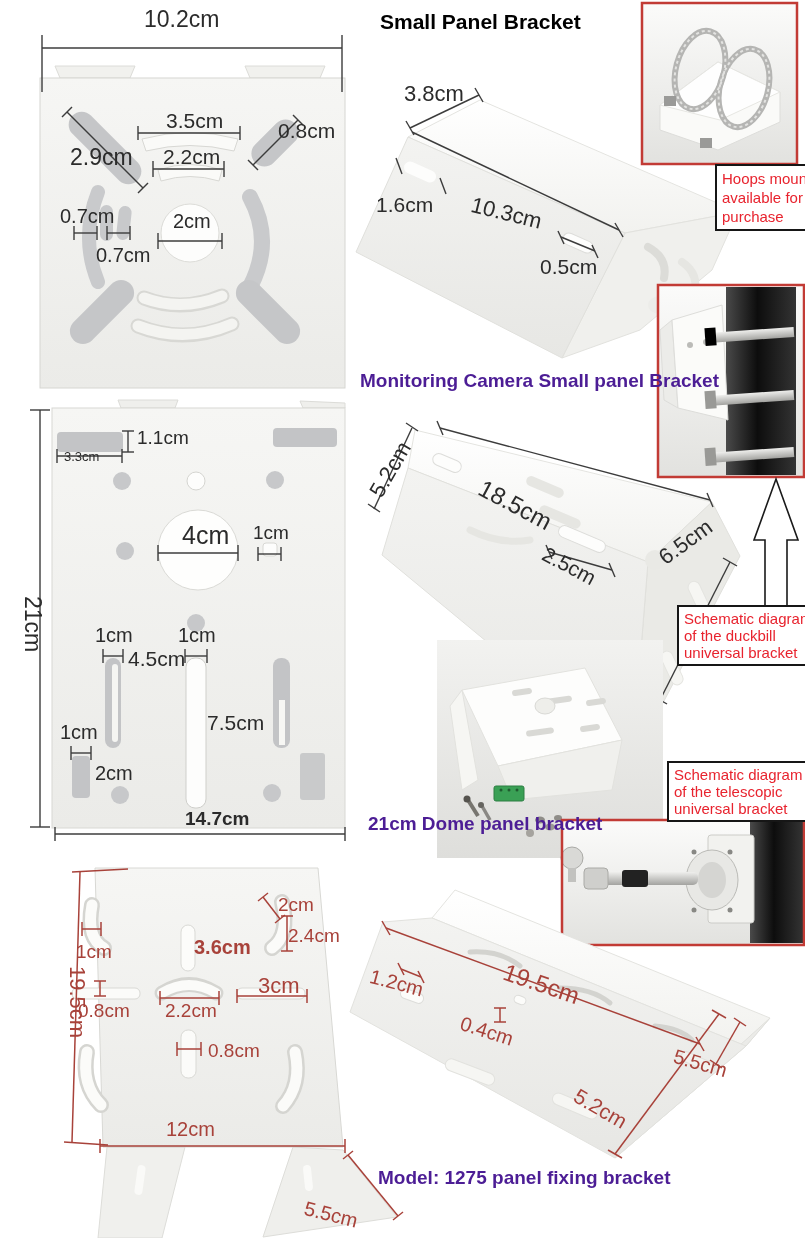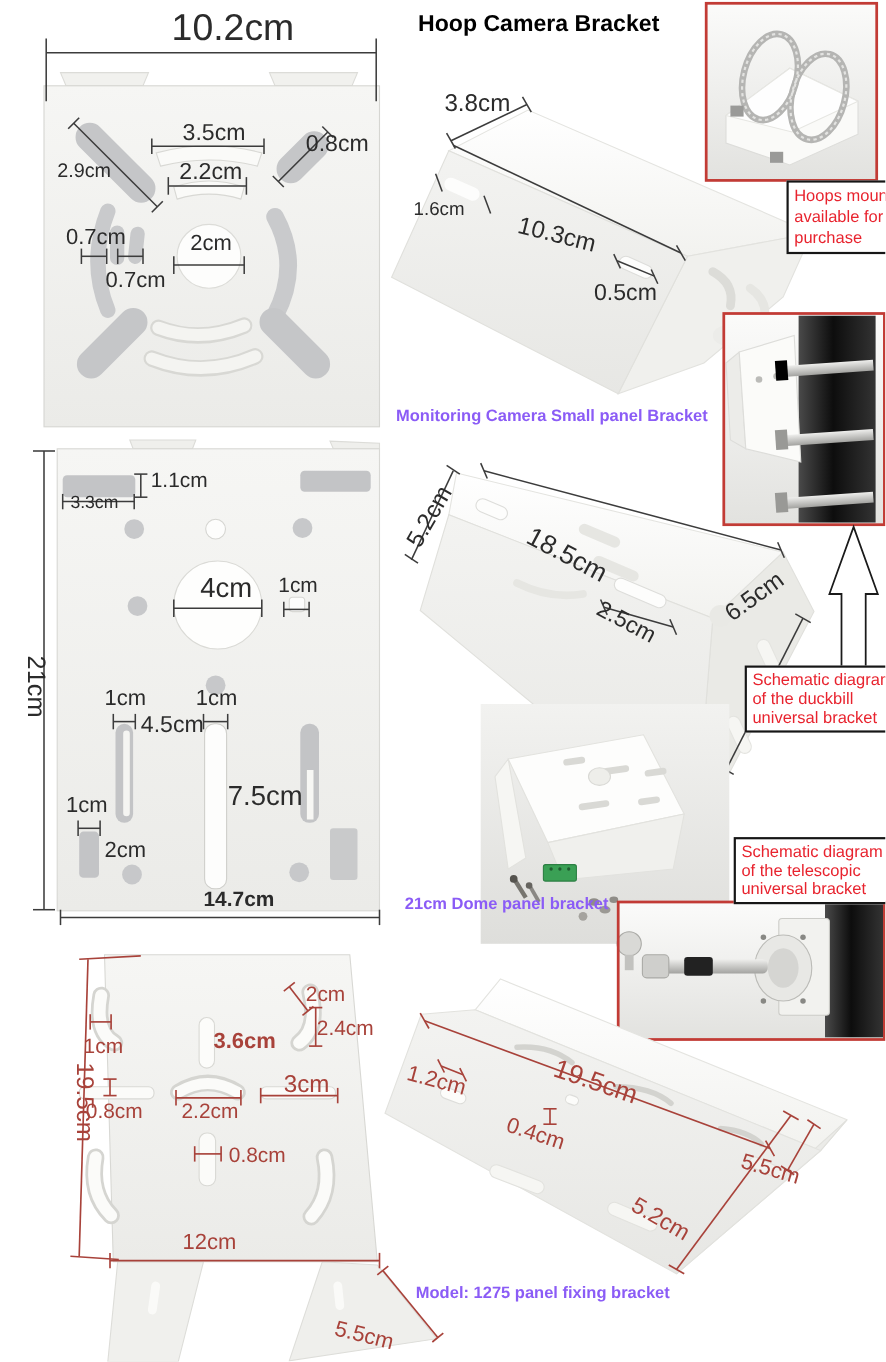--- a/index.html
+++ b/index.html
@@ -1,21 +1,21 @@
 <!DOCTYPE html>
 <html><head>
 <meta charset="utf-8">
 <style>
   html,body{margin:0;padding:0;background:#fff;}
   .canvas{position:relative;width:805px;height:1238px;background:#fff;overflow:hidden;
           font-family:"Liberation Sans",sans-serif;}
   .art{position:absolute;left:0;top:0;}
   .dim{position:absolute;white-space:nowrap;color:#2b2b2b;transform-origin:0 0;line-height:1;}
   .rd{color:#a8423a;}
-  .cap{position:absolute;font-weight:bold;color:#8b5cf6;font-size:15px;white-space:nowrap;line-height:1.1;}
+  .cap{position:absolute;font-weight:bold;color:#4c1d95;font-size:19px;white-space:nowrap;line-height:1.1;}
   .title{position:absolute;font-weight:bold;color:#000;font-size:21px;white-space:nowrap;}
   .note{position:absolute;background:#fff;border:2px solid #161616;color:#e8232e;
         font-size:15px;line-height:17px;padding:3px 5px;}
   .note span{display:block;white-space:nowrap;}
   .note.hoops span{line-height:19px;}
 </style>
 </head>
 <body>
 
 <div class="canvas">
@@ -419,46 +419,46 @@
       <line x1="740" y1="1022" x2="716" y2="1064"></line>
           <line x1="734" y1="1018" x2="746" y2="1026"></line>
           <line x1="710" y1="1060" x2="722" y2="1068"></line>
       <line x1="719" y1="1014" x2="615" y2="1154"></line>
           <line x1="712" y1="1010" x2="726" y2="1018"></line>
           <line x1="608" y1="1150" x2="622" y2="1158"></line>
     </g>
   </g>
 </svg>
 
-<div class="title" style="left:380px;top:10px;">Hoop Camera Bracket</div>
-
-<span class="dim" style="left:156px;top:8px;font-size:34px;">10.2cm</span>
-<span class="dim" style="left:52px;top:146px;font-size:18px;">2.9cm</span>
+<div class="title" style="left:380px;top:10px;">Small Panel Bracket</div>
+
+<span class="dim" style="left:144px;top:8px;font-size:23px;">10.2cm</span>
+<span class="dim" style="left:70px;top:146px;font-size:23px;">2.9cm</span>
 <span class="dim" style="left:166px;top:110px;font-size:21px;">3.5cm</span>
 <span class="dim" style="left:163px;top:146px;font-size:21px;">2.2cm</span>
 <span class="dim" style="left:278px;top:120px;font-size:21px;">0.8cm</span>
 <span class="dim" style="left:60px;top:206px;font-size:20px;">0.7cm</span>
 <span class="dim" style="left:96px;top:245px;font-size:20px;">0.7cm</span>
 <span class="dim" style="left:173px;top:211px;font-size:20px;">2cm</span>
 
 <span class="dim" style="left:404px;top:83px;font-size:22px;">3.8cm</span>
-<span class="dim" style="left:376px;top:181px;font-size:17px;">1.6cm</span>
+<span class="dim" style="left:376px;top:194px;font-size:21px;">1.6cm</span>
 <span class="dim" style="left:474px;top:194px;font-size:22px;transform:rotate(14deg);">10.3cm</span>
 <span class="dim" style="left:540px;top:256px;font-size:21px;">0.5cm</span>
 <div class="cap" style="left:360px;top:371px;">Monitoring Camera Small panel Bracket</div>
 
 <span class="dim" style="left:44px;top:596px;font-size:23px;transform:rotate(90deg);">21cm</span>
 <span class="dim" style="left:137px;top:428px;font-size:19px;">1.1cm</span>
-<span class="dim" style="left:64px;top:450px;font-size:16px;">3.3cm</span>
+<span class="dim" style="left:64px;top:450px;font-size:13px;">3.3cm</span>
 <span class="dim" style="left:182px;top:523px;font-size:25px;">4cm</span>
 <span class="dim" style="left:253px;top:523px;font-size:19px;">1cm</span>
 <span class="dim" style="left:95px;top:625px;font-size:20px;">1cm</span>
 <span class="dim" style="left:178px;top:625px;font-size:20px;">1cm</span>
 <span class="dim" style="left:128px;top:648px;font-size:21px;">4.5cm</span>
-<span class="dim" style="left:207px;top:712px;font-size:25px;">7.5cm</span>
+<span class="dim" style="left:207px;top:712px;font-size:21px;">7.5cm</span>
 <span class="dim" style="left:60px;top:722px;font-size:20px;">1cm</span>
 <span class="dim" style="left:95px;top:763px;font-size:20px;">2cm</span>
 <span class="dim" style="left:185px;top:809px;font-size:19px;font-weight:bold;">14.7cm</span>
 
 <span class="dim" style="left:366px;top:490px;font-size:22px;transform:rotate(-60deg);">5.2cm</span>
 <span class="dim" style="left:486px;top:476px;font-size:24px;transform:rotate(28deg);">18.5cm</span>
 <span class="dim" style="left:549px;top:543px;font-size:21px;transform:rotate(28deg);">2.5cm</span>
 <span class="dim" style="left:655px;top:551px;font-size:22px;transform:rotate(-36deg);">6.5cm</span>
 
 <span class="dim rd" style="left:88px;top:966px;font-size:22px;transform:rotate(90deg);">19.5cm</span>

